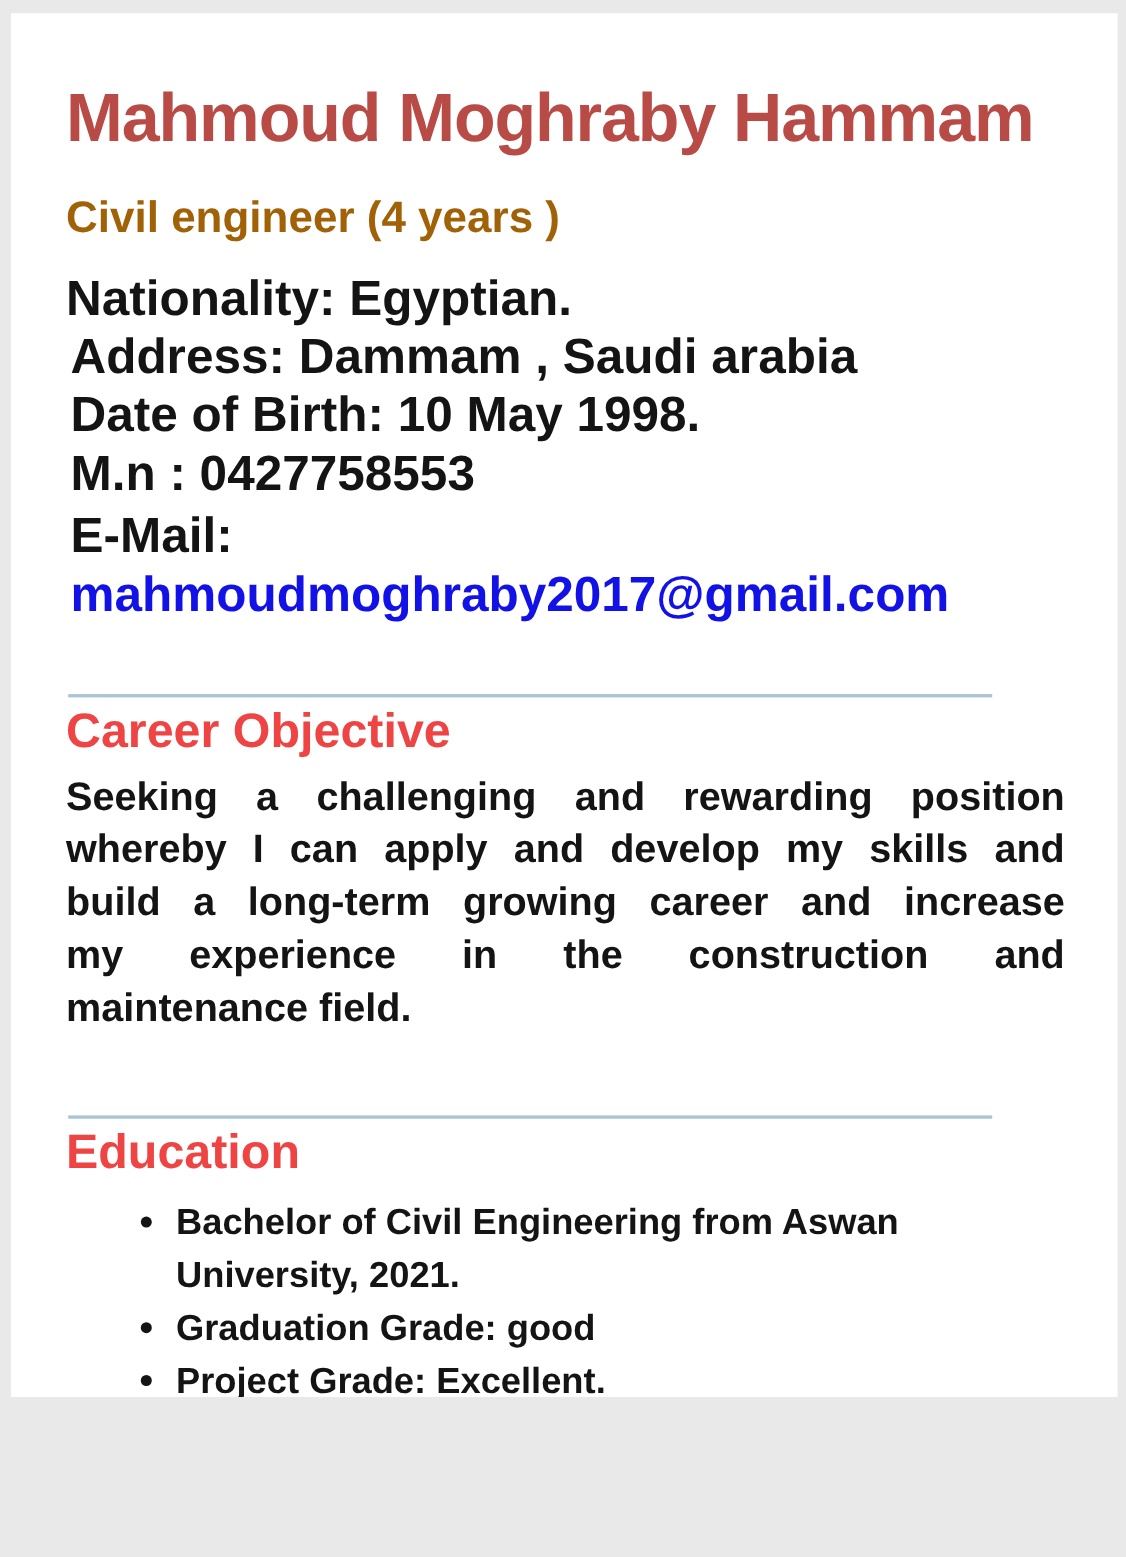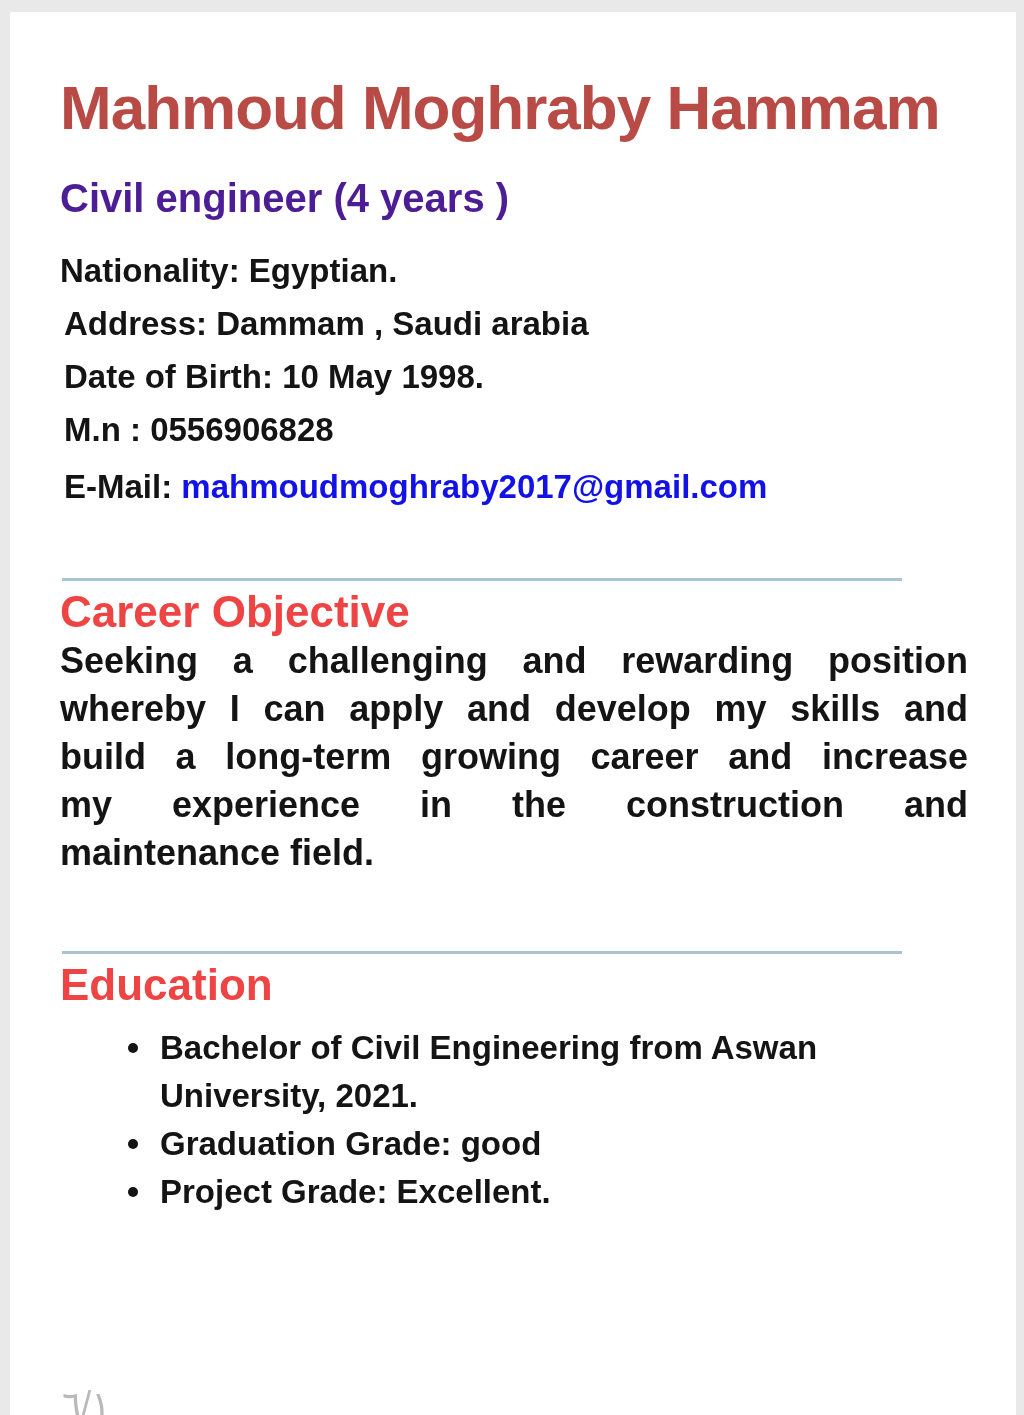--- a/index.html
+++ b/index.html
@@ -9,48 +9,48 @@
     height: 1415px;
     overflow: hidden;
     background: #e9e9e9;
     font-family: "Liberation Sans", "DejaVu Sans", sans-serif;
   }
   .page {
     position: absolute;
     left: 10px;
     top: 12px;
     width: 1006px;
-    height: 1403px;
+    height: 1258px;
     background: #ffffff;
     overflow: hidden;
     font-weight: 700;
     color: #141414;
   }
   .inner {
     padding: 64px 48px 0 50px;
   }
   .doc-title {
     margin: 0;
     font-size: 62px;
     line-height: 64px;
     letter-spacing: -1px;
     color: #b94b47;
     white-space: nowrap;
   }
   .doc-subtitle {
     margin: 36px 0 0 0;
     font-size: 40px;
     line-height: 44px;
-    color: #4c1d95;
+    color: #a16207;
   }
   .info-block {
     margin-top: 24px;
   }
   .info-line {
-    font-size: 33px;
+    font-size: 45px;
     line-height: 53px;
     margin-left: 4px;
   }
   .info-line.first { margin-left: 0; }
   .info-line.email-row { margin-top: 4px; }
   .email-link {
     color: #1212e6;
     text-decoration: none;
     cursor: pointer;
   }
@@ -62,20 +62,21 @@
     margin: 65px 0 0 2px;
   }
   .section-rule.edu { margin-top: 74px; }
   .section-heading {
     margin: 6px 0 0 0;
     font-size: 44px;
     line-height: 50px;
     color: #ef4444;
   }
   .objective-text {
+    margin-top: 10px;
     width: 908px;
   }
   .obj-line {
     font-size: 36px;
     line-height: 48px;
     text-align: justify;
     text-align-last: justify;
     white-space: normal;
   }
   .obj-line.last {
@@ -122,21 +123,21 @@
   <div class="inner">
 
     <h1 class="doc-title">Mahmoud Moghraby Hammam</h1>
 
     <h2 class="doc-subtitle">Civil engineer (4 years )</h2>
 
     <div class="info-block">
       <div class="info-line first">Nationality: Egyptian.</div>
       <div class="info-line">Address: Dammam , Saudi arabia</div>
       <div class="info-line">Date of Birth: 10 May 1998.</div>
-      <div class="info-line">M.n : 0556906828</div>
+      <div class="info-line">M.n : 0427758553</div>
       <div class="info-line email-row">
         <span>E-Mail:</span>
         <a class="email-link">mahmoudmoghraby2017@gmail.com</a>
       </div>
     </div>
 
     <hr class="section-rule">
 
     <h2 class="section-heading">Career Objective</h2>
 

